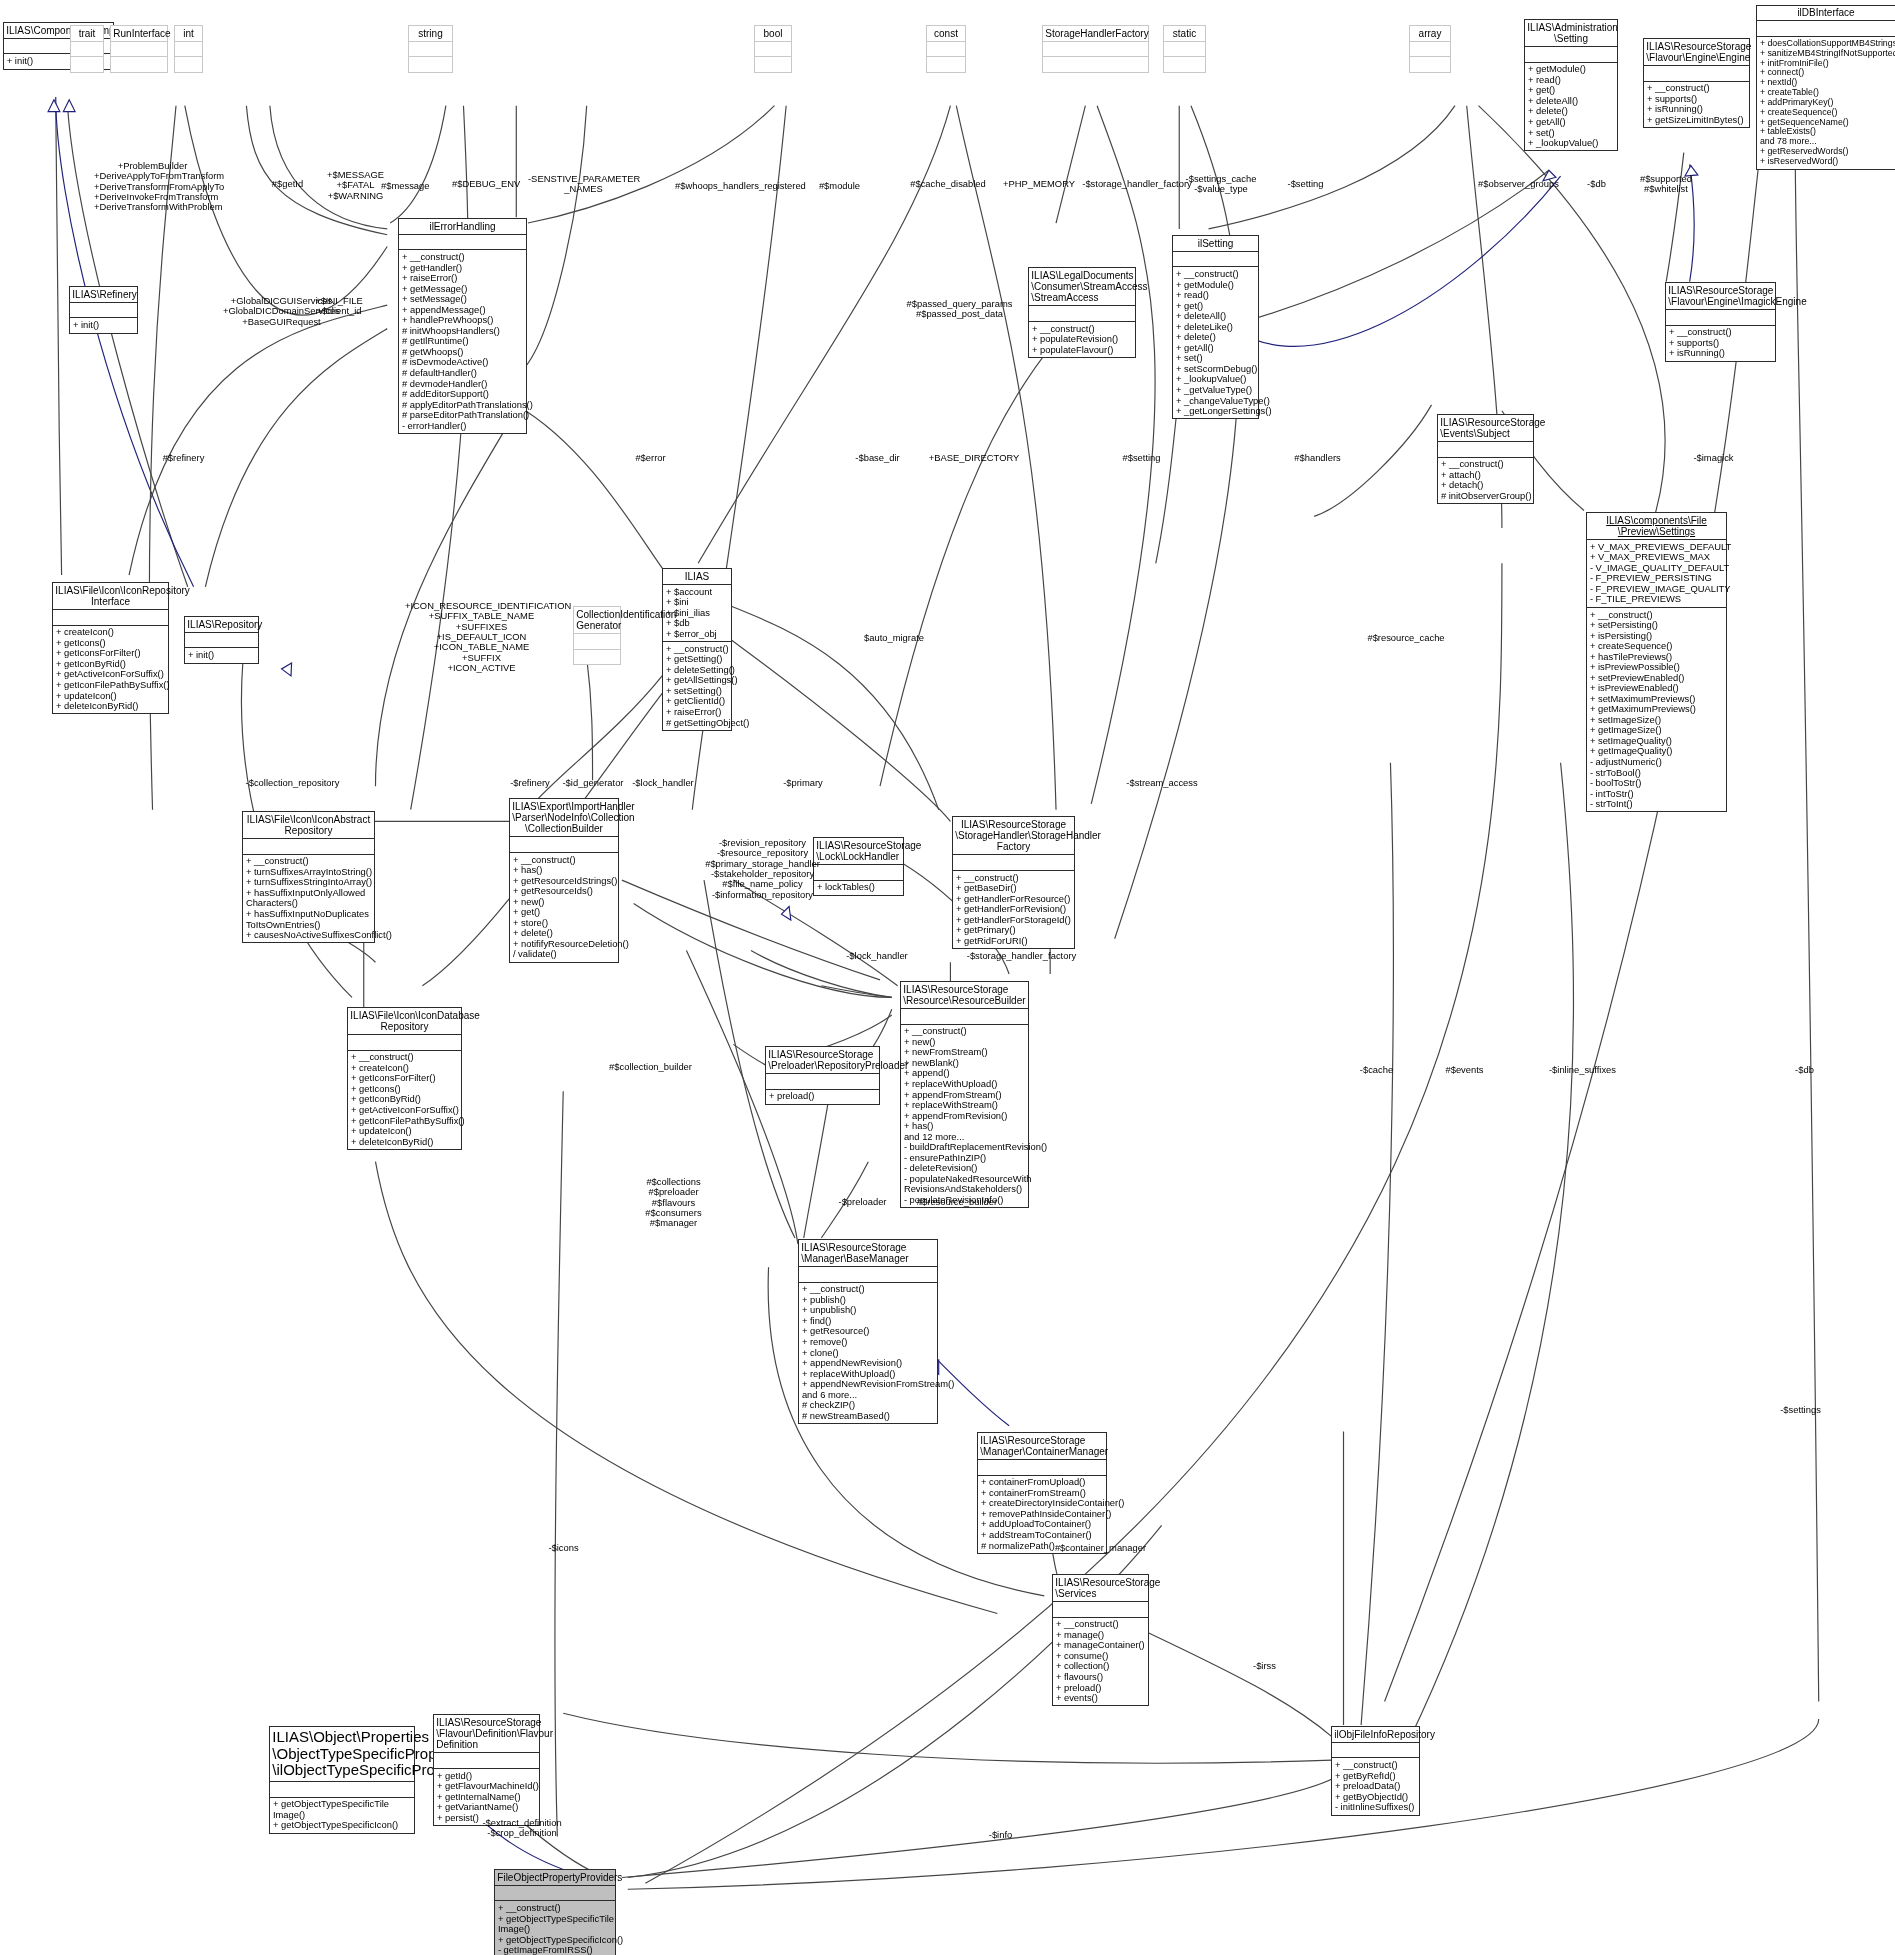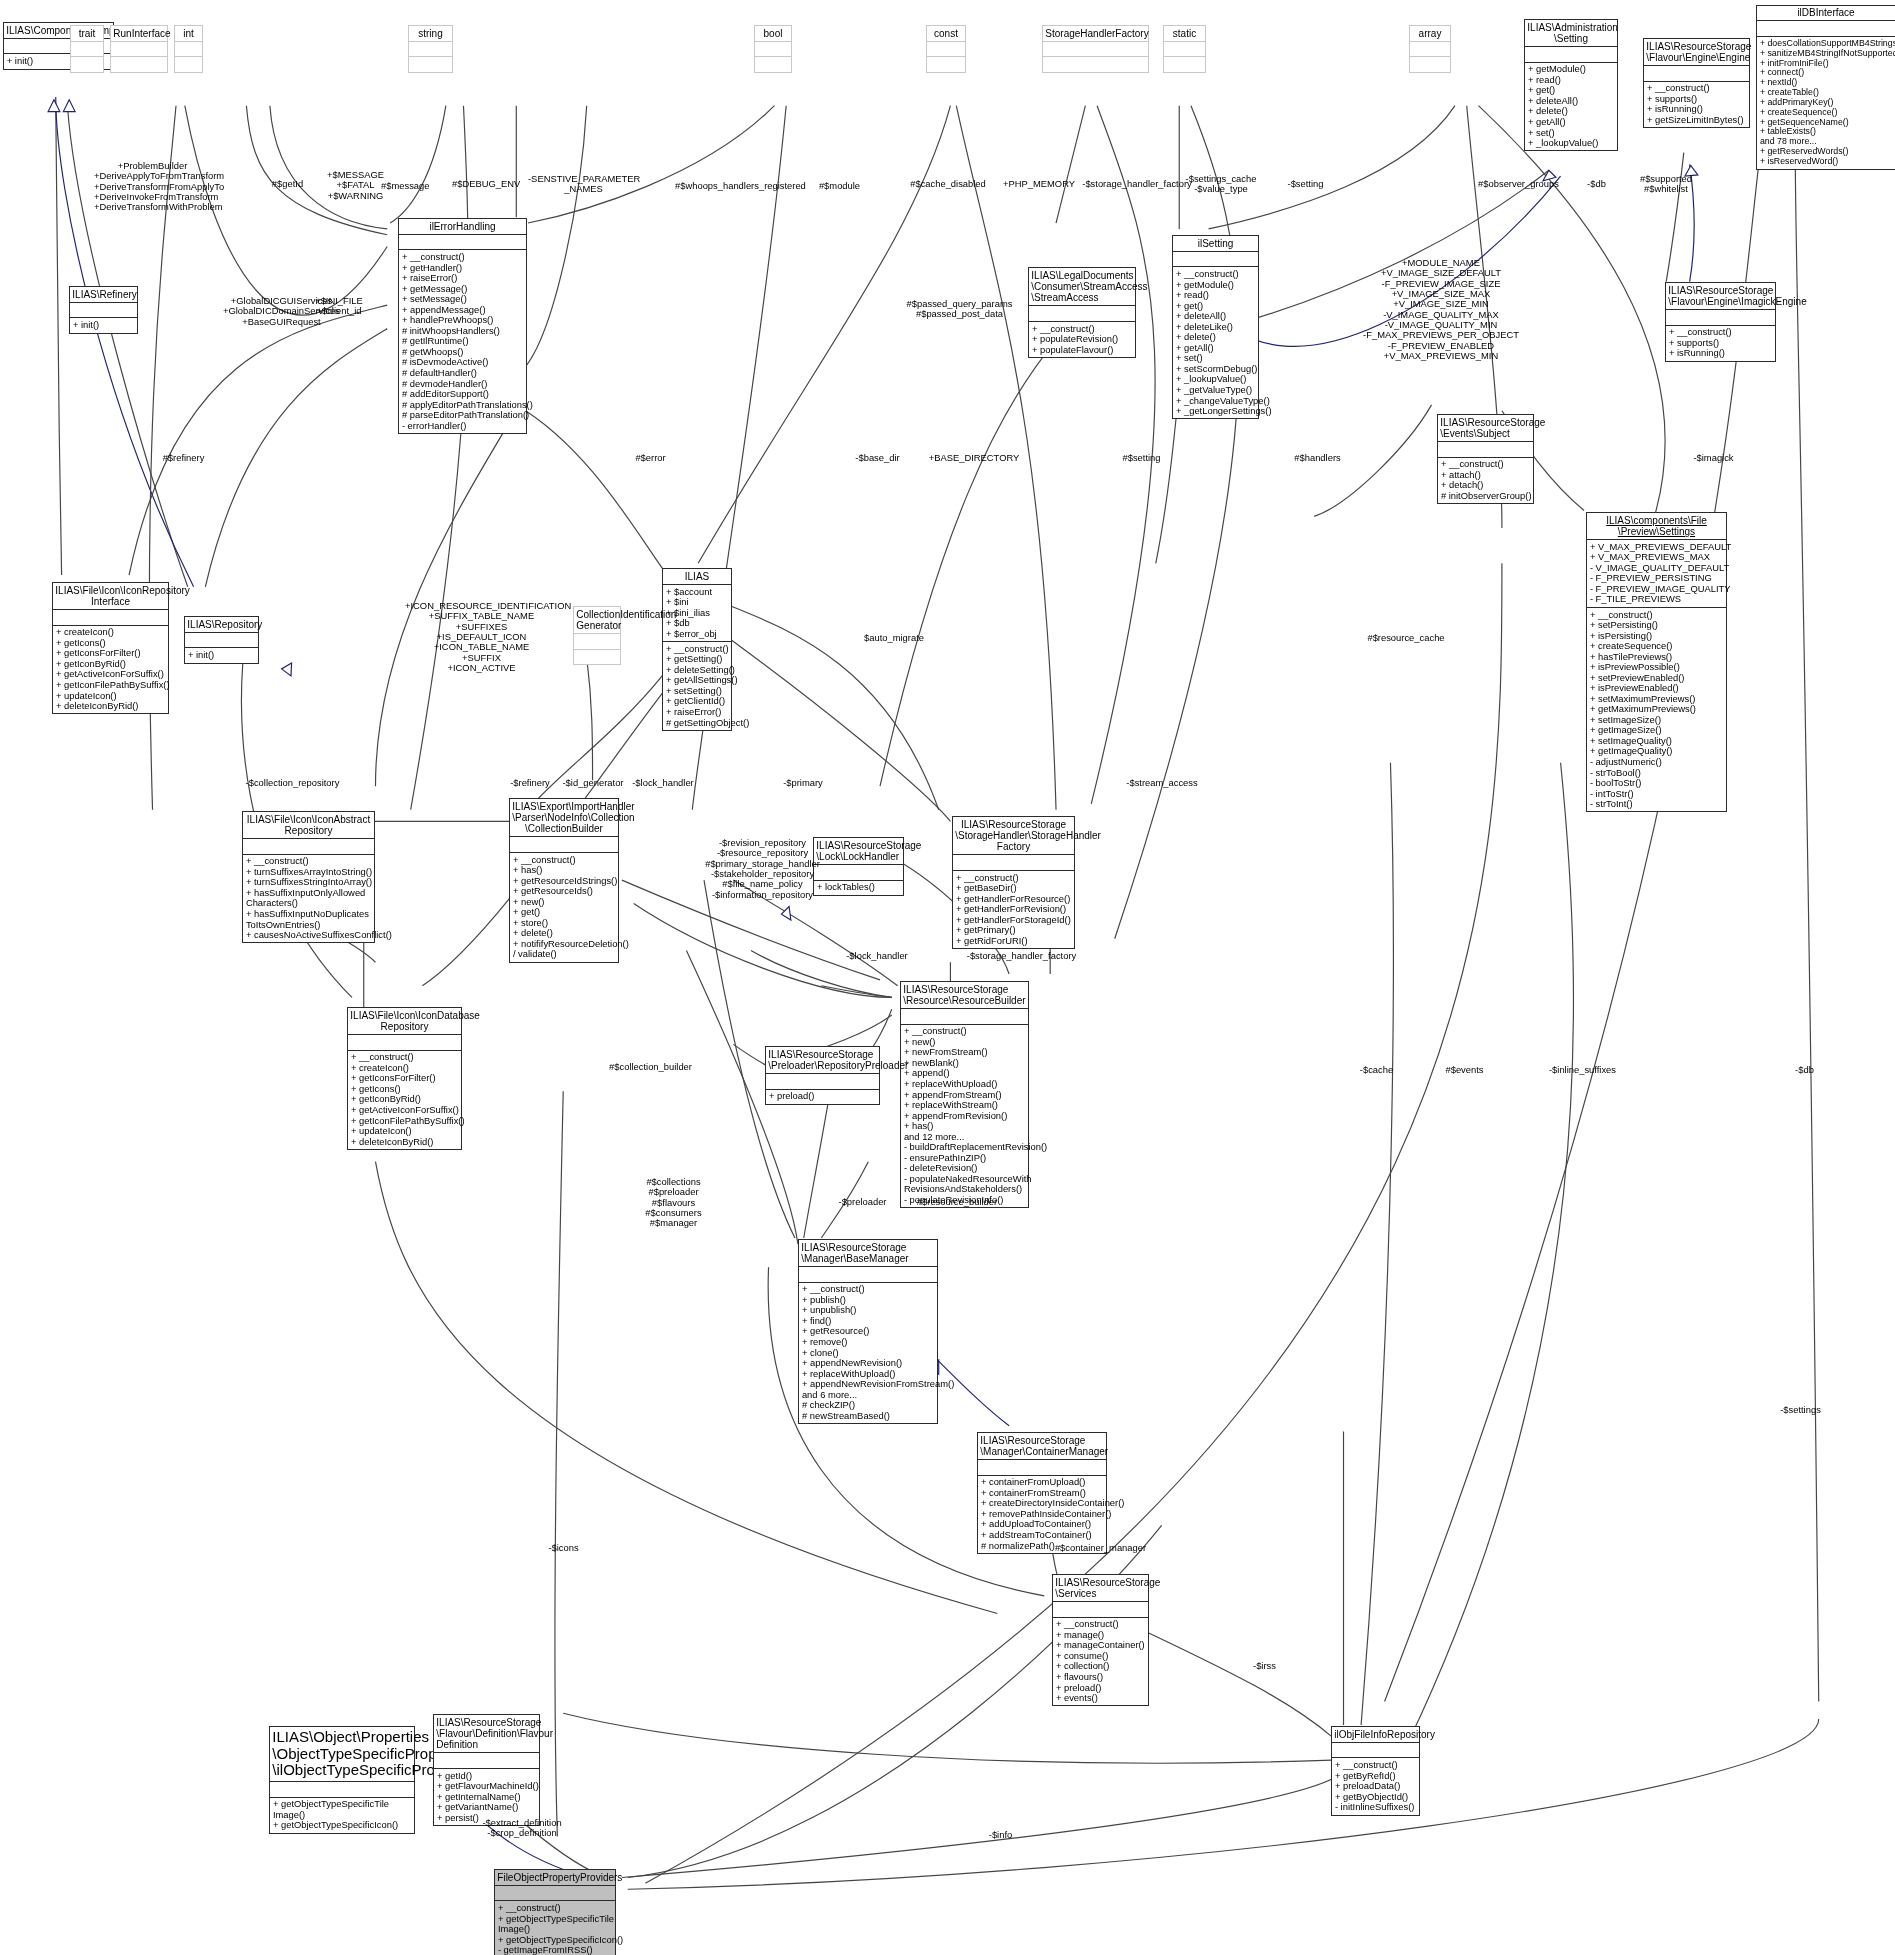--- a/index.html
+++ b/index.html
@@ -718,30 +718,20 @@
 <div class="edgelabel" style="left:308px;top:296px;width:62px;">+$INI_FILE
 +$client_id</div>
 <div class="edgelabel" style="left:151px;top:453px;width:65px;">#$refinery</div>
 <div class="edgelabel" style="left:627px;top:453px;width:47px;">#$error</div>
 <div class="edgelabel" style="left:848px;top:453px;width:59px;">-$base_dir</div>
 <div class="edgelabel" style="left:927px;top:453px;width:94px;">+BASE_DIRECTORY</div>
 <div class="edgelabel" style="left:904px;top:299px;width:111px;">#$passed_query_params
 #$passed_post_data</div>
 <div class="edgelabel" style="left:1115px;top:453px;width:53px;">#$setting</div>
 <div class="edgelabel" style="left:1285px;top:453px;width:65px;">#$handlers</div>
-<div class="edgelabel" style="left:1350px;top:258px;width:182px;">+MODULE_NAME
-+V_IMAGE_SIZE_DEFAULT
--F_PREVIEW_IMAGE_SIZE
-+V_IMAGE_SIZE_MAX
-+V_IMAGE_SIZE_MIN
--V_IMAGE_QUALITY_MAX
--V_IMAGE_QUALITY_MIN
--F_MAX_PREVIEWS_PER_OBJECT
--F_PREVIEW_ENABLED
-+V_MAX_PREVIEWS_MIN</div>
 <div class="edgelabel" style="left:1687px;top:453px;width:53px;">-$imagick</div>
 <div class="edgelabel" style="left:859px;top:633px;width:70px;">$auto_migrate</div>
 <div class="edgelabel" style="left:1356px;top:633px;width:100px;">#$resource_cache</div>
 <div class="edgelabel" style="left:405px;top:601px;width:153px;">+ICON_RESOURCE_IDENTIFICATION
 +SUFFIX_TABLE_NAME
 +SUFFIXES
 +IS_DEFAULT_ICON
 +ICON_TABLE_NAME
 +SUFFIX
 +ICON_ACTIVE</div>

